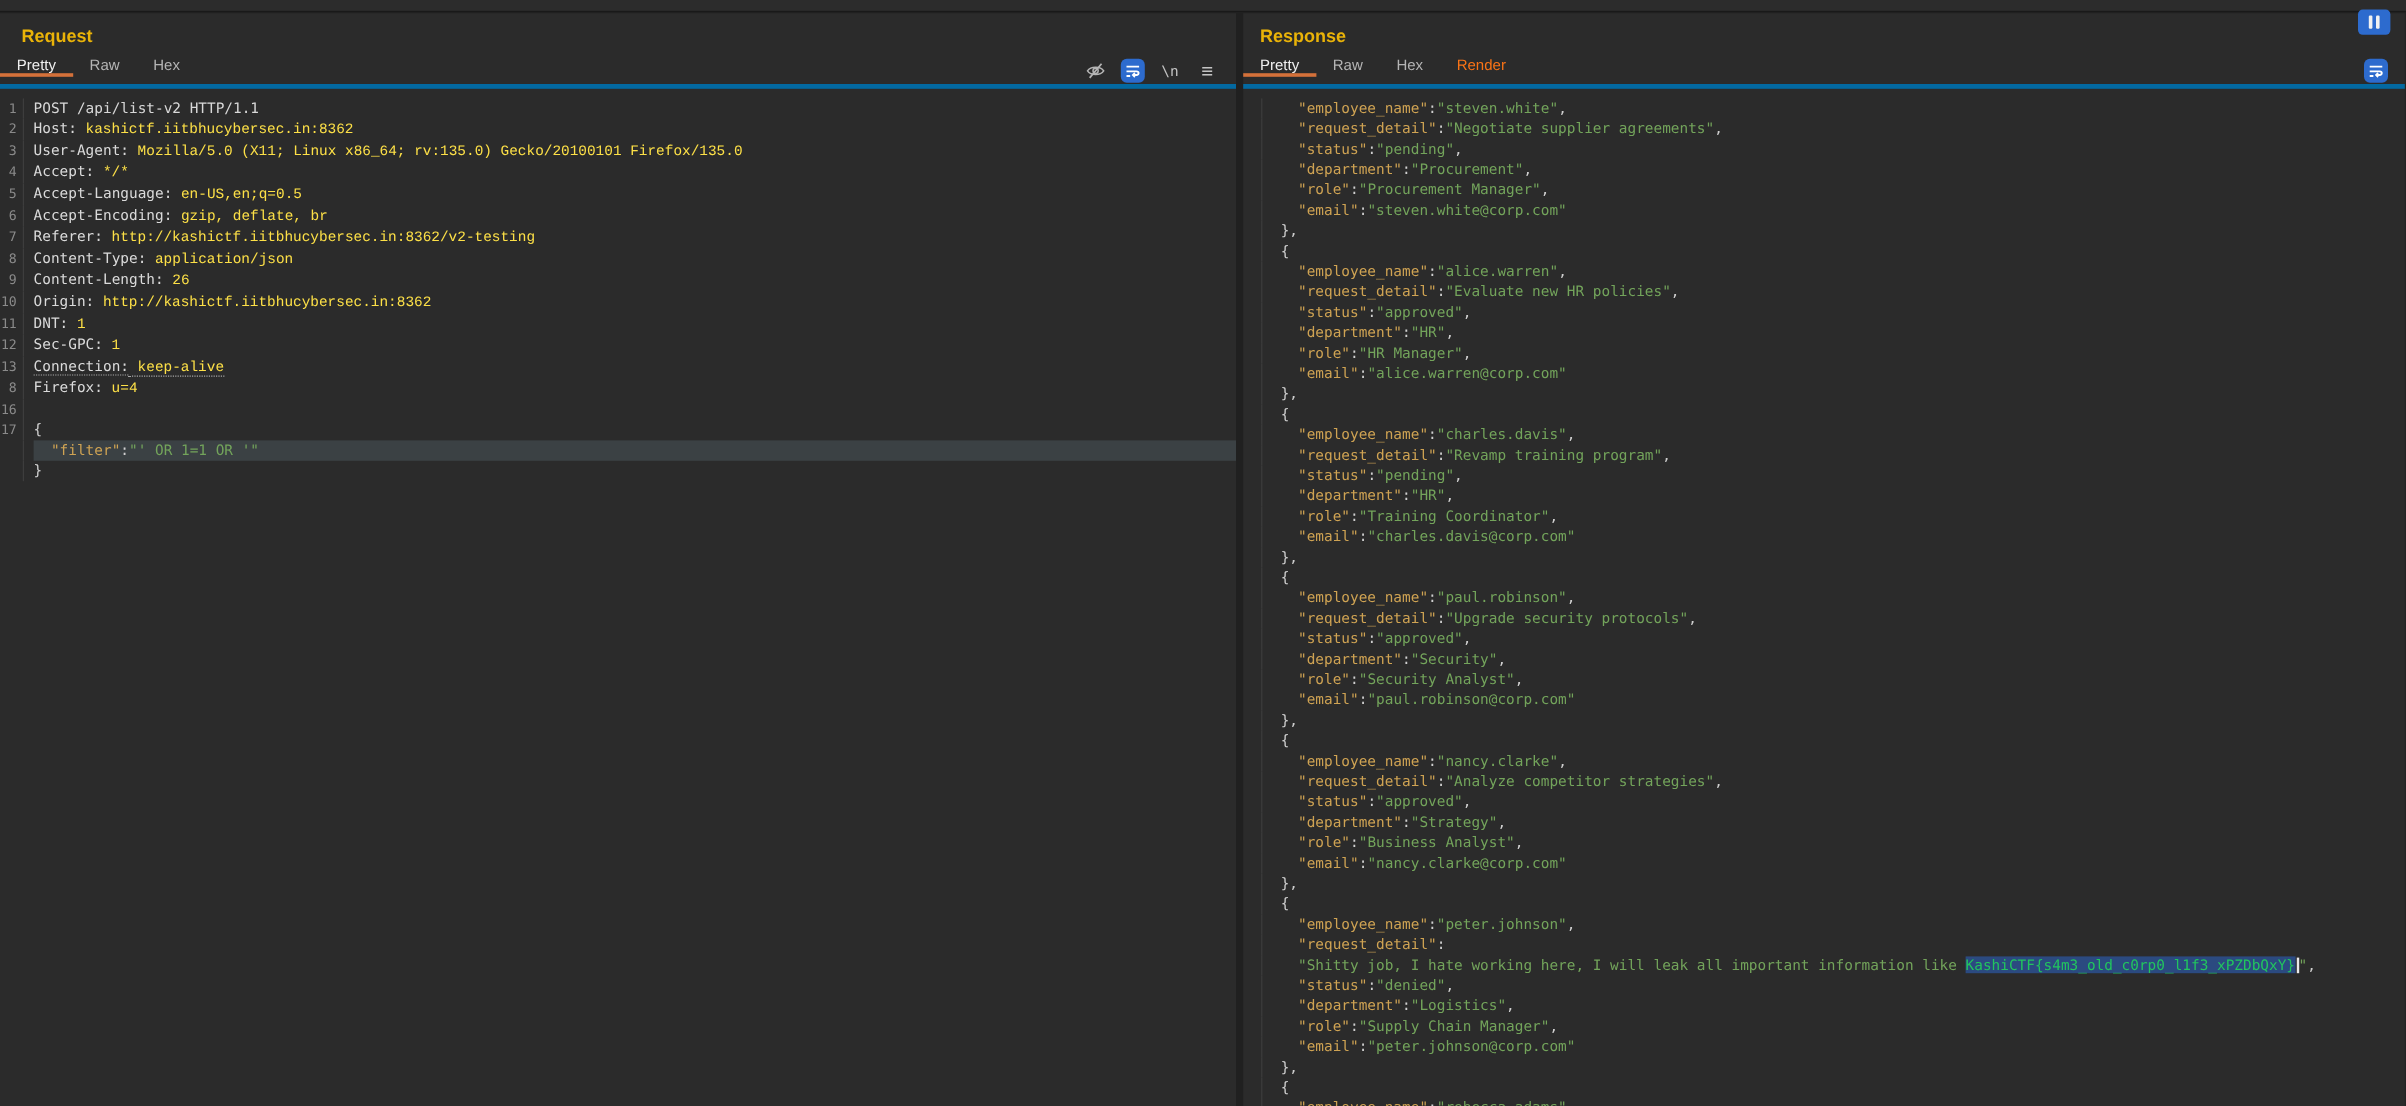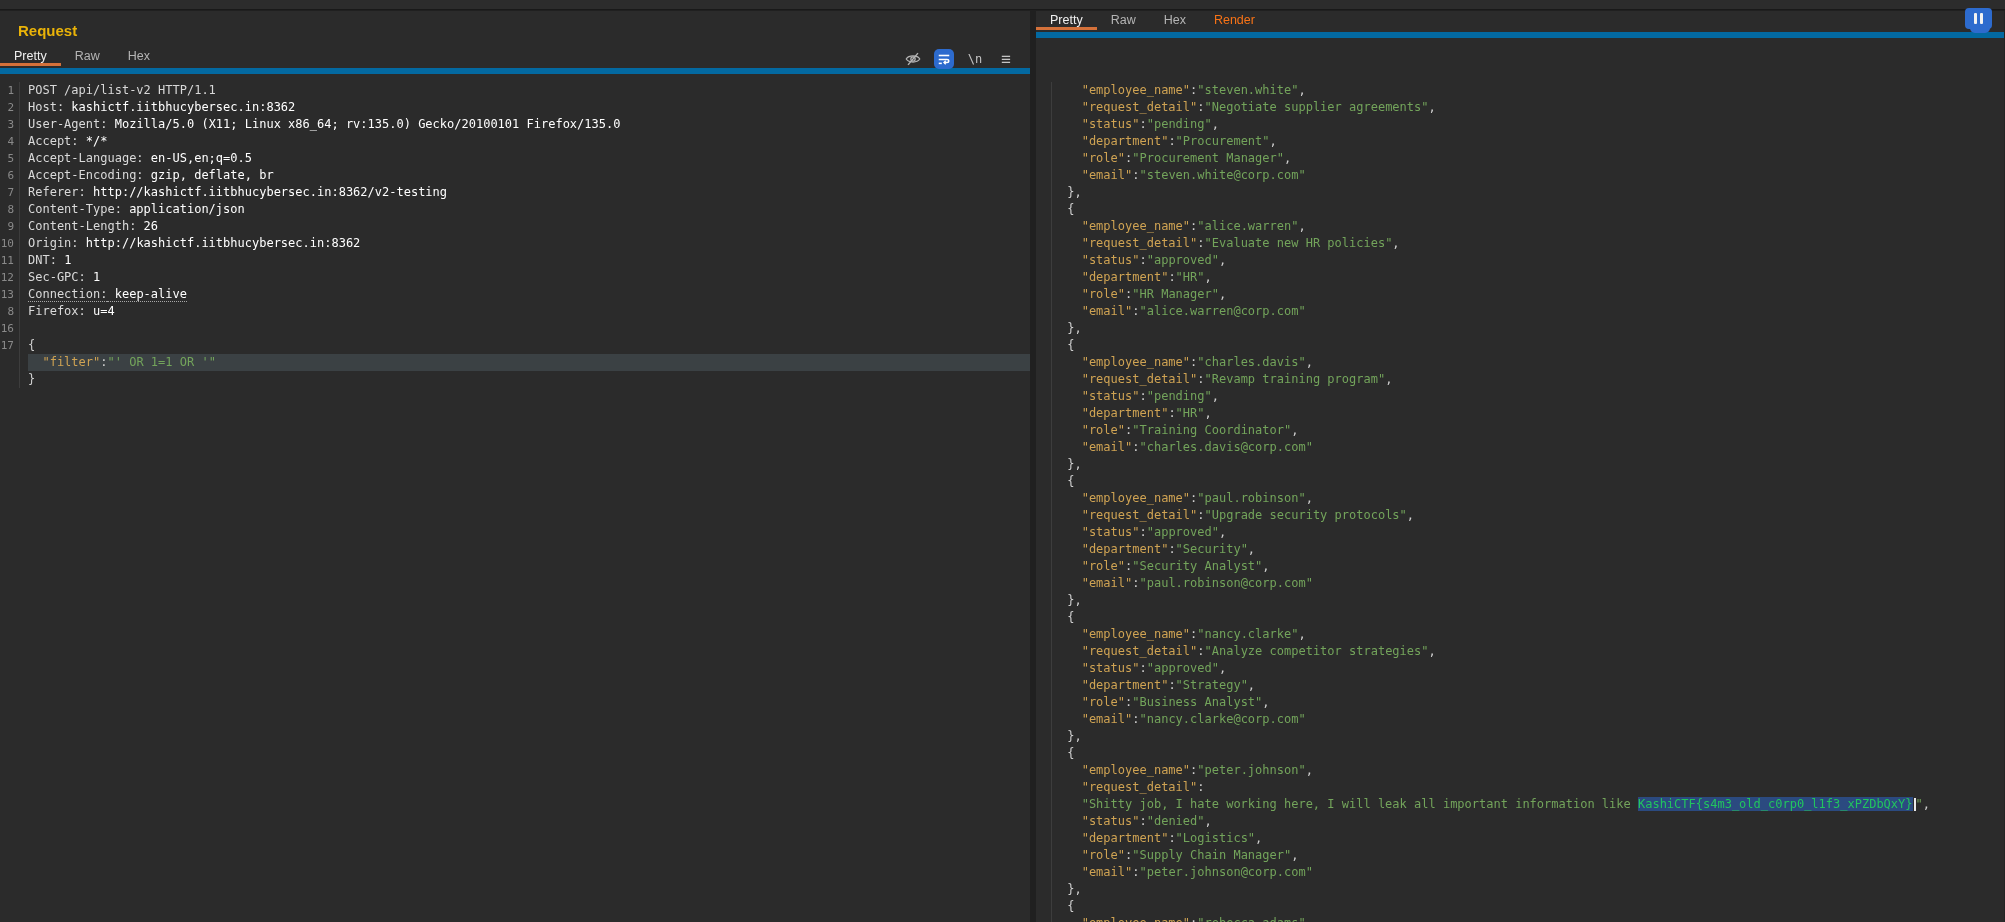--- a/index.html
+++ b/index.html
@@ -28,22 +28,22 @@
   #request-panel { left:0; width:1030px; }
   #response-panel { left:1036px; width:969px; border-right:1px solid #242424; }
 
   .panel-title {
     font-size:15px; font-weight:bold; color:#eab308;
     padding:11px 0 6px 18px; height:36px;
   }
   #response-panel .panel-title { padding-left:14px; }
 
   .tabbar {
-    position:relative; display:flex; align-items:center; height:27px;
-    border-bottom:6px solid #0369a1;
+    position:relative; display:flex; align-items:flex-start; height:27px;
+    border-bottom:4px solid #0369a1;
   }
   .tab {
     padding:0 14px; font-size:12.5px; color:#b4b4b4;
     display:flex; align-items:center;
     border-bottom:3px solid transparent; cursor:pointer;
   }
   .tab.active { color:#f0f0f0; border-bottom-color:#d4713a; }
   .tab.disabled { color:#f97316; cursor:default; }
 
   .toolbar {
@@ -65,21 +65,21 @@
     min-width:20px; width:20px; text-align:right; padding-right:5px;
     color:#8a8a8a; font-size:11px; flex:none;
     border-right:1px solid #3d3d3d; margin-right:8px;
   }
   #response-editor .gutter { min-width:16px; width:16px; }
   .code-text { flex:1; }
   .code-line.hl .code-text { background:#3b4144; }
 
   .seg-plain { color:#d8d8d8; }
   .seg-hname { color:#dadada; }
-  .seg-hval  { color:#ffffff; }
+  .seg-hval  { color:#fde047;font-family:Liberation Mono, monospace; }
   .seg-key   { color:#cfa353; }
   .seg-str   { color:#73a45b; }
   .seg-punc  { color:#d0d0d0; }
   .seg-sel   { background:#2b4a80; color:#22c55e; }
   .seg-cursor {
     display:inline-block; width:2px; height:13px; background:#eaeaea;
     vertical-align:middle; margin-left:1px;
   }
   .dotted { border-bottom:1px dotted #a8a8a8; }
 </style>
@@ -143,20 +143,21 @@
         <div class="code-line"><span class="gutter">8</span><span class="code-text"><span class="seg-hname">Firefox:</span><span class="seg-hval"> u=4</span></span></div>
         <div class="code-line"><span class="gutter">16</span><span class="code-text"></span></div>
         <div class="code-line"><span class="gutter">17</span><span class="code-text"><span class="seg-punc">{</span></span></div>
         <div class="code-line hl"><span class="gutter"></span><span class="code-text"><span class="seg-key">  "filter"</span><span class="seg-punc">:</span><span class="seg-str">"' OR 1=1 OR '"</span></span></div>
         <div class="code-line"><span class="gutter"></span><span class="code-text"><span class="seg-punc">}</span></span></div>
       </div>
   </div>
 </div>
 
 <div class="panel" id="response-panel">
+  <div class="panel-title">Response</div>
   <div class="tabbar">
     <div id="response-tabs" style="display:flex;">
         <div class="tab active">Pretty</div>
         <div class="tab">Raw</div>
         <div class="tab">Hex</div>
         <div class="tab disabled">Render</div>
       </div>
     <div class="toolbar">
       <div class="tool-icon blue-bg">
         <svg width="14" height="14" viewBox="0 0 16 16">

